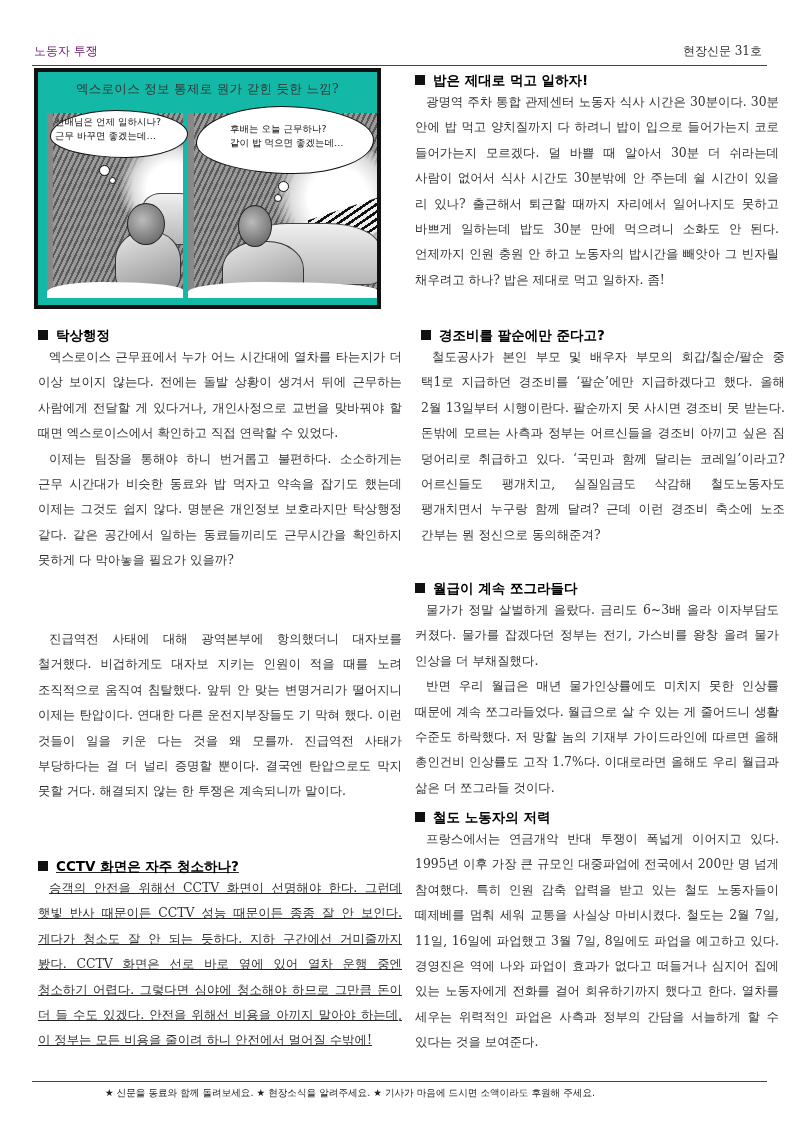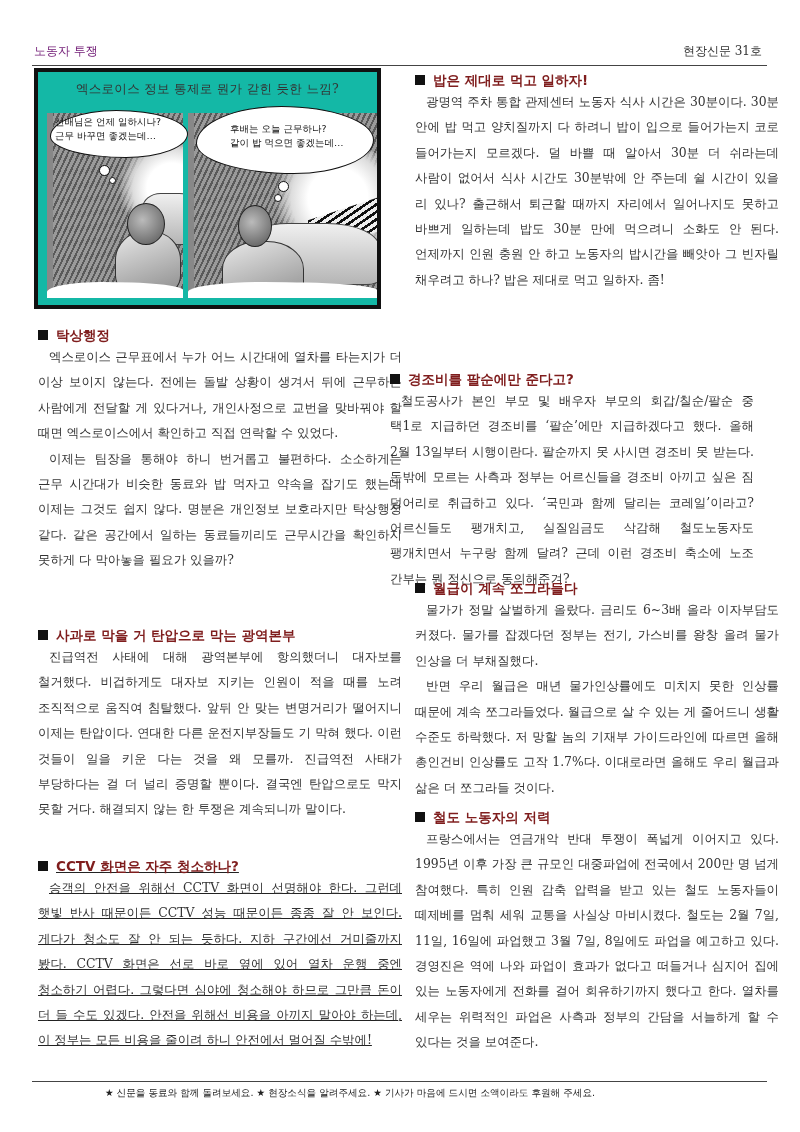--- a/index.html
+++ b/index.html
@@ -44,21 +44,21 @@
     font-size: 9.5px; line-height: 14px; color: #111; white-space: nowrap;
   }
   .bubble { position:absolute; border:1.3px solid #111; background:#fff; border-radius:50%; }
   .figure-body { position:absolute; border-radius: 45% 45% 30% 30%; background: linear-gradient(160deg,#e8e8e8,#8d8d8d); border:1px solid #333; }
   .figure-head { position:absolute; border-radius: 50%; background: radial-gradient(circle at 40% 40%, #bbb, #555); border:1px solid #222; }
   .console { position:absolute; background: linear-gradient(180deg,#f0f0f0,#b5b5b5); border:1px solid #444; border-radius: 30% 40% 10% 10%; }
   .tracks { position:absolute; background: repeating-linear-gradient(160deg, #111 0 3px, #eee 3px 7px); }
   .article { position: absolute; width: 364px; }
   .article h2 {
     margin: 0; font-family: "DejaVu Sans", sans-serif; font-weight: bold;
-    font-size: 13.5px; line-height: 18px; color: #7f1d1d; white-space: nowrap;
+    font-size: 13.5px; line-height: 18px; color: #000000; white-space: nowrap;
   }
   .article h2 .sq { display:inline-block; width: 10px; height: 10px; background:#111; margin-right: 8px; vertical-align: 0px; }
   .article p {
     margin: 0; font-size: 12.4px; line-height: 25.4px; color: #333;
     text-align: justify; text-indent: 11px; word-break: keep-all;
   }
 
   .ftr-rule { position: absolute; left: 32px; top: 1081px; width: 735px; border-top: 1.5px solid #444; }
   .ftr-text {
     position: absolute; left: 0; width: 700px; top: 1087px; text-align: center;
@@ -109,35 +109,34 @@
   </div>
 </div>
 
 <div class="article" style="left:38px; top:326px;">
   <h2><span class="sq"></span><span>탁상행정</span></h2>
   <p>엑스로이스 근무표에서 누가 어느 시간대에 열차를 타는지가 더 이상 보이지 않는다. 전에는 돌발 상황이 생겨서 뒤에 근무하는 사람에게 전달할 게 있다거나, 개인사정으로 교번을 맞바꿔야 할 때면 엑스로이스에서 확인하고 직접 연락할 수 있었다.</p>
   <p>이제는 팀장을 통해야 하니 번거롭고 불편하다. 소소하게는 근무 시간대가 비슷한 동료와 밥 먹자고 약속을 잡기도 했는데 이제는 그것도 쉽지 않다. 명분은 개인정보 보호라지만 탁상행정 같다. 같은 공간에서 일하는 동료들끼리도 근무시간을 확인하지 못하게 다 막아놓을 필요가 있을까?</p>
 </div>
 
 <div class="article" style="left:38px; top:626px;">
-  <h2><span class="sq"></span><span>사과로 막을 거 탄압으로 막는 광역본부</span></h2>
   <p>진급역전 사태에 대해 광역본부에 항의했더니 대자보를 철거했다. 비겁하게도 대자보 지키는 인원이 적을 때를 노려 조직적으로 움직여 침탈했다. 앞뒤 안 맞는 변명거리가 떨어지니 이제는 탄압이다. 연대한 다른 운전지부장들도 기 막혀 했다. 이런 것들이 일을 키운 다는 것을 왜 모를까. 진급역전 사태가 부당하다는 걸 더 널리 증명할 뿐이다. 결국엔 탄압으로도 막지 못할 거다. 해결되지 않는 한 투쟁은 계속되니까 말이다.</p>
 </div>
 
 <div class="article" style="left:38px; top:857px;text-decoration:underline;">
   <h2><span class="sq"></span><span>CCTV 화면은 자주 청소하나?</span></h2>
   <p>승객의 안전을 위해선 CCTV 화면이 선명해야 한다. 그런데 햇빛 반사 때문이든 CCTV 성능 때문이든 종종 잘 안 보인다. 게다가 청소도 잘 안 되는 듯하다. 지하 구간에선 거미줄까지 봤다. CCTV 화면은 선로 바로 옆에 있어 열차 운행 중엔 청소하기 어렵다. 그렇다면 심야에 청소해야 하므로 그만큼 돈이 더 들 수도 있겠다. 안전을 위해선 비용을 아끼지 말아야 하는데, 이 정부는 모든 비용을 줄이려 하니 안전에서 멀어질 수밖에!</p>
 </div>
 
 <div class="article" style="left:415px; top:71px;">
   <h2><span class="sq"></span><span>밥은 제대로 먹고 일하자!</span></h2>
   <p>광명역 주차 통합 관제센터 노동자 식사 시간은 30분이다. 30분 안에 밥 먹고 양치질까지 다 하려니 밥이 입으로 들어가는지 코로 들어가는지 모르겠다. 덜 바쁠 때 알아서 30분 더 쉬라는데 사람이 없어서 식사 시간도 30분밖에 안 주는데 쉴 시간이 있을 리 있나? 출근해서 퇴근할 때까지 자리에서 일어나지도 못하고 바쁘게 일하는데 밥도 30분 만에 먹으려니 소화도 안 된다. 언제까지 인원 충원 안 하고 노동자의 밥시간을 빼앗아 그 빈자릴 채우려고 하나? 밥은 제대로 먹고 일하자. 좀!</p>
 </div>
 
-<div class="article" style="left:390px; top:326px;margin-top:44px;">
+<div class="article" style="left:421px; top:326px;">
   <h2><span class="sq"></span><span>경조비를 팔순에만 준다고?</span></h2>
   <p>철도공사가 본인 부모 및 배우자 부모의 회갑/칠순/팔순 중 택1로 지급하던 경조비를 ‘팔순’에만 지급하겠다고 했다. 올해 2월 13일부터 시행이란다. 팔순까지 못 사시면 경조비 못 받는다. 돈밖에 모르는 사측과 정부는 어르신들을 경조비 아끼고 싶은 짐 덩어리로 취급하고 있다. ‘국민과 함께 달리는 코레일’이라고? 어르신들도 팽개치고, 실질임금도 삭감해 철도노동자도 팽개치면서 누구랑 함께 달려? 근데 이런 경조비 축소에 노조 간부는 뭔 정신으로 동의해준겨?</p>
 </div>
 
 <div class="article" style="left:415px; top:579px;">
   <h2><span class="sq"></span><span>월급이 계속 쪼그라들다</span></h2>
   <p>물가가 정말 살벌하게 올랐다. 금리도 6~3배 올라 이자부담도 커졌다. 물가를 잡겠다던 정부는 전기, 가스비를 왕창 올려 물가 인상을 더 부채질했다.</p>
   <p>반면 우리 월급은 매년 물가인상률에도 미치지 못한 인상률 때문에 계속 쪼그라들었다. 월급으로 살 수 있는 게 줄어드니 생활 수준도 하락했다. 저 망할 놈의 기재부 가이드라인에 따르면 올해 총인건비 인상률도 고작 1.7%다. 이대로라면 올해도 우리 월급과 삶은 더 쪼그라들 것이다.</p>
 </div>
 

